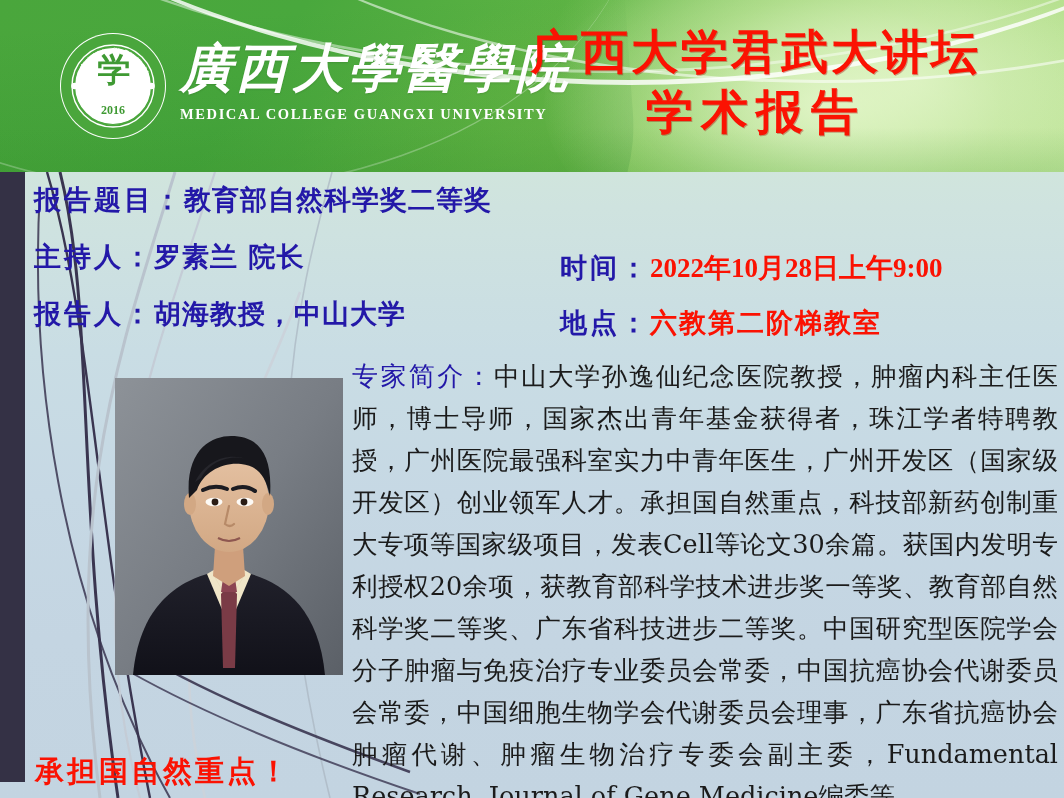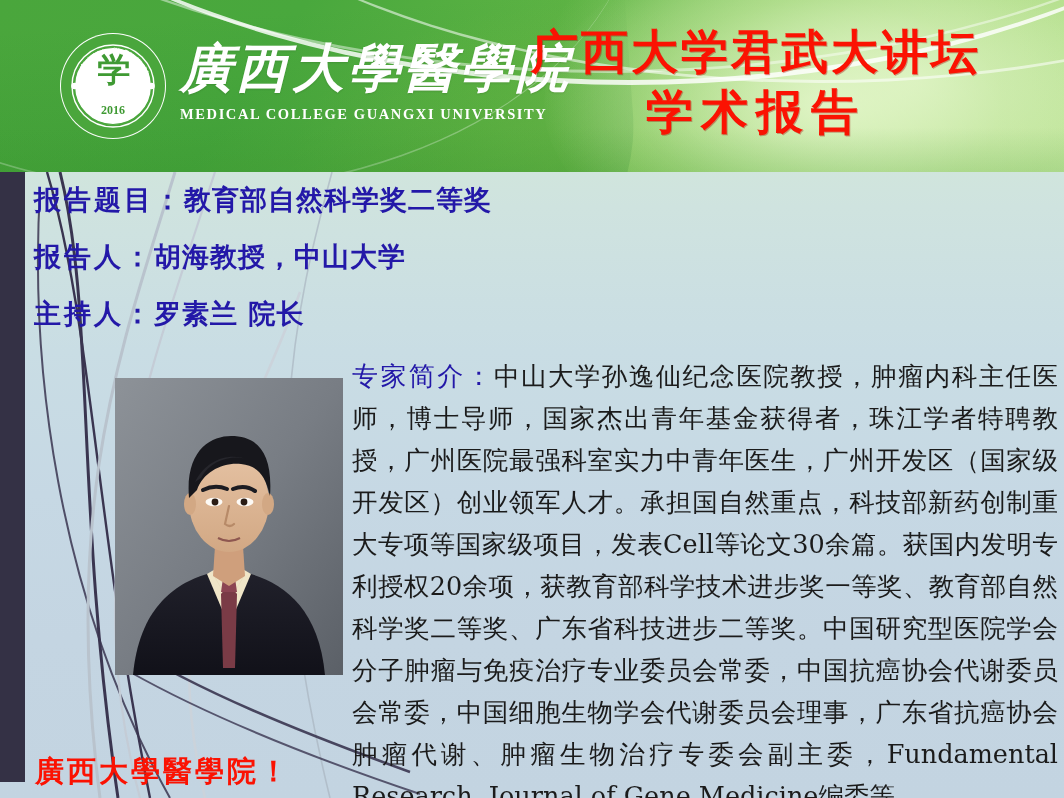--- a/index.html
+++ b/index.html
@@ -151,27 +151,35 @@
     <path d="M332,0 C 300,120 250,300 330,626" stroke="#aab5c1" stroke-width="1.6" fill="none" opacity=".7"></path>
     <path d="M120,470 C 200,520 300,560 410,600" stroke="#3a3550" stroke-width="2.6" fill="none" opacity=".9"></path>
     <path d="M130,500 C 210,545 310,585 420,622" stroke="#3a3550" stroke-width="2" fill="none" opacity=".8"></path>
   </svg>
 
   <div class="infoLeft">
     <div class="row">
       <span class="lbl">报告题目：</span><span>教育部自然科学奖二等奖</span>
     </div>
     <div class="row">
+      <span class="lbl">主持人：</span><span>罗素兰 院长</span>
+    </div>
+    <div class="row">
       <span class="lbl">报告人：</span><span>胡海教授，中山大学</span>
     </div>
-    <div class="row">
-      <span class="lbl">主持人：</span><span>罗素兰 院长</span>
-    </div>
-  </div>
-
+  </div>
+
+  <div class="infoRight">
+    <div class="row2 r-time">
+      <span class="lbl">时间：</span><span class="val">2022年10月28日上午9:00</span>
+    </div>
+    <div class="row2 r-place">
+      <span class="lbl">地点：</span><span class="valcn">六教第二阶梯教室</span>
+    </div>
+  </div>
 
   <div class="photo">
     <svg width="228" height="297" viewBox="0 0 228 297">
       <defs>
         <linearGradient id="bg" x1="0" y1="0" x2="1" y2="1">
           <stop offset="0" stop-color="#8d9298"></stop>
             <stop offset="0.5" stop-color="#787d84"></stop>
           <stop offset="1" stop-color="#5b6067"></stop>
         </linearGradient>
         <linearGradient id="suit" x1="0" y1="0" x2="0" y2="1">
@@ -217,15 +225,15 @@
 
       <path d="M103,160 q11,7 22,0 q-11,4 -22,0" fill="#8e5750"></path>
       <path d="M103,160 q11,6 22,0" stroke="#8e5750" stroke-width="2" fill="none"></path>
     </svg>
   </div>
 
   <div class="bio">
     <b>专家简介：</b><span>中山大学孙逸仙纪念医院教授，肿瘤内科主任医师，博士导师，国家杰出青年基金获得者，珠江学者特聘教授，广州医院最强科室实力中青年医生，广州开发区（国家级开发区）创业领军人才。承担国自然重点，科技部新药创制重大专项等国家级项目，发表Cell等论文30余篇。获国内发明专利授权20余项，获教育部科学技术进步奖一等奖、教育部自然科学奖二等奖、广东省科技进步二等奖。中国研究型医院学会分子肿瘤与免疫治疗专业委员会常委，中国抗癌协会代谢委员会常委，中国细胞生物学会代谢委员会理事，广东省抗癌协会肿瘤代谢、肿瘤生物治疗专委会副主委，Fundamental Research, Journal of Gene Medicine编委等。</span>
   </div>
 
-  <div class="welcome">廣西大學醫學院！</div>
+  <div class="welcome">承担国自然重点！</div>
 
 </div>
 
 </body></html>

